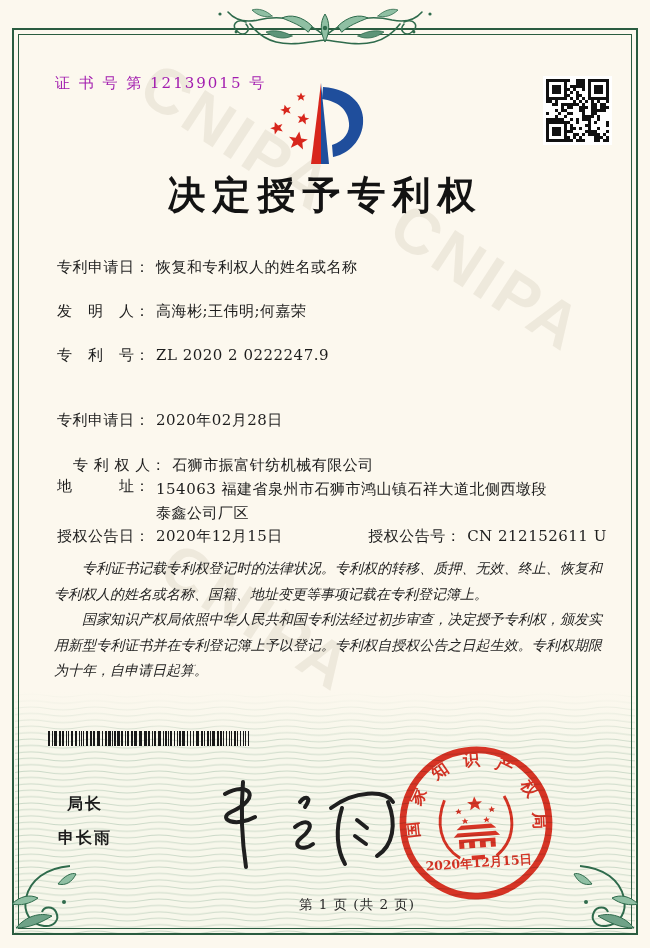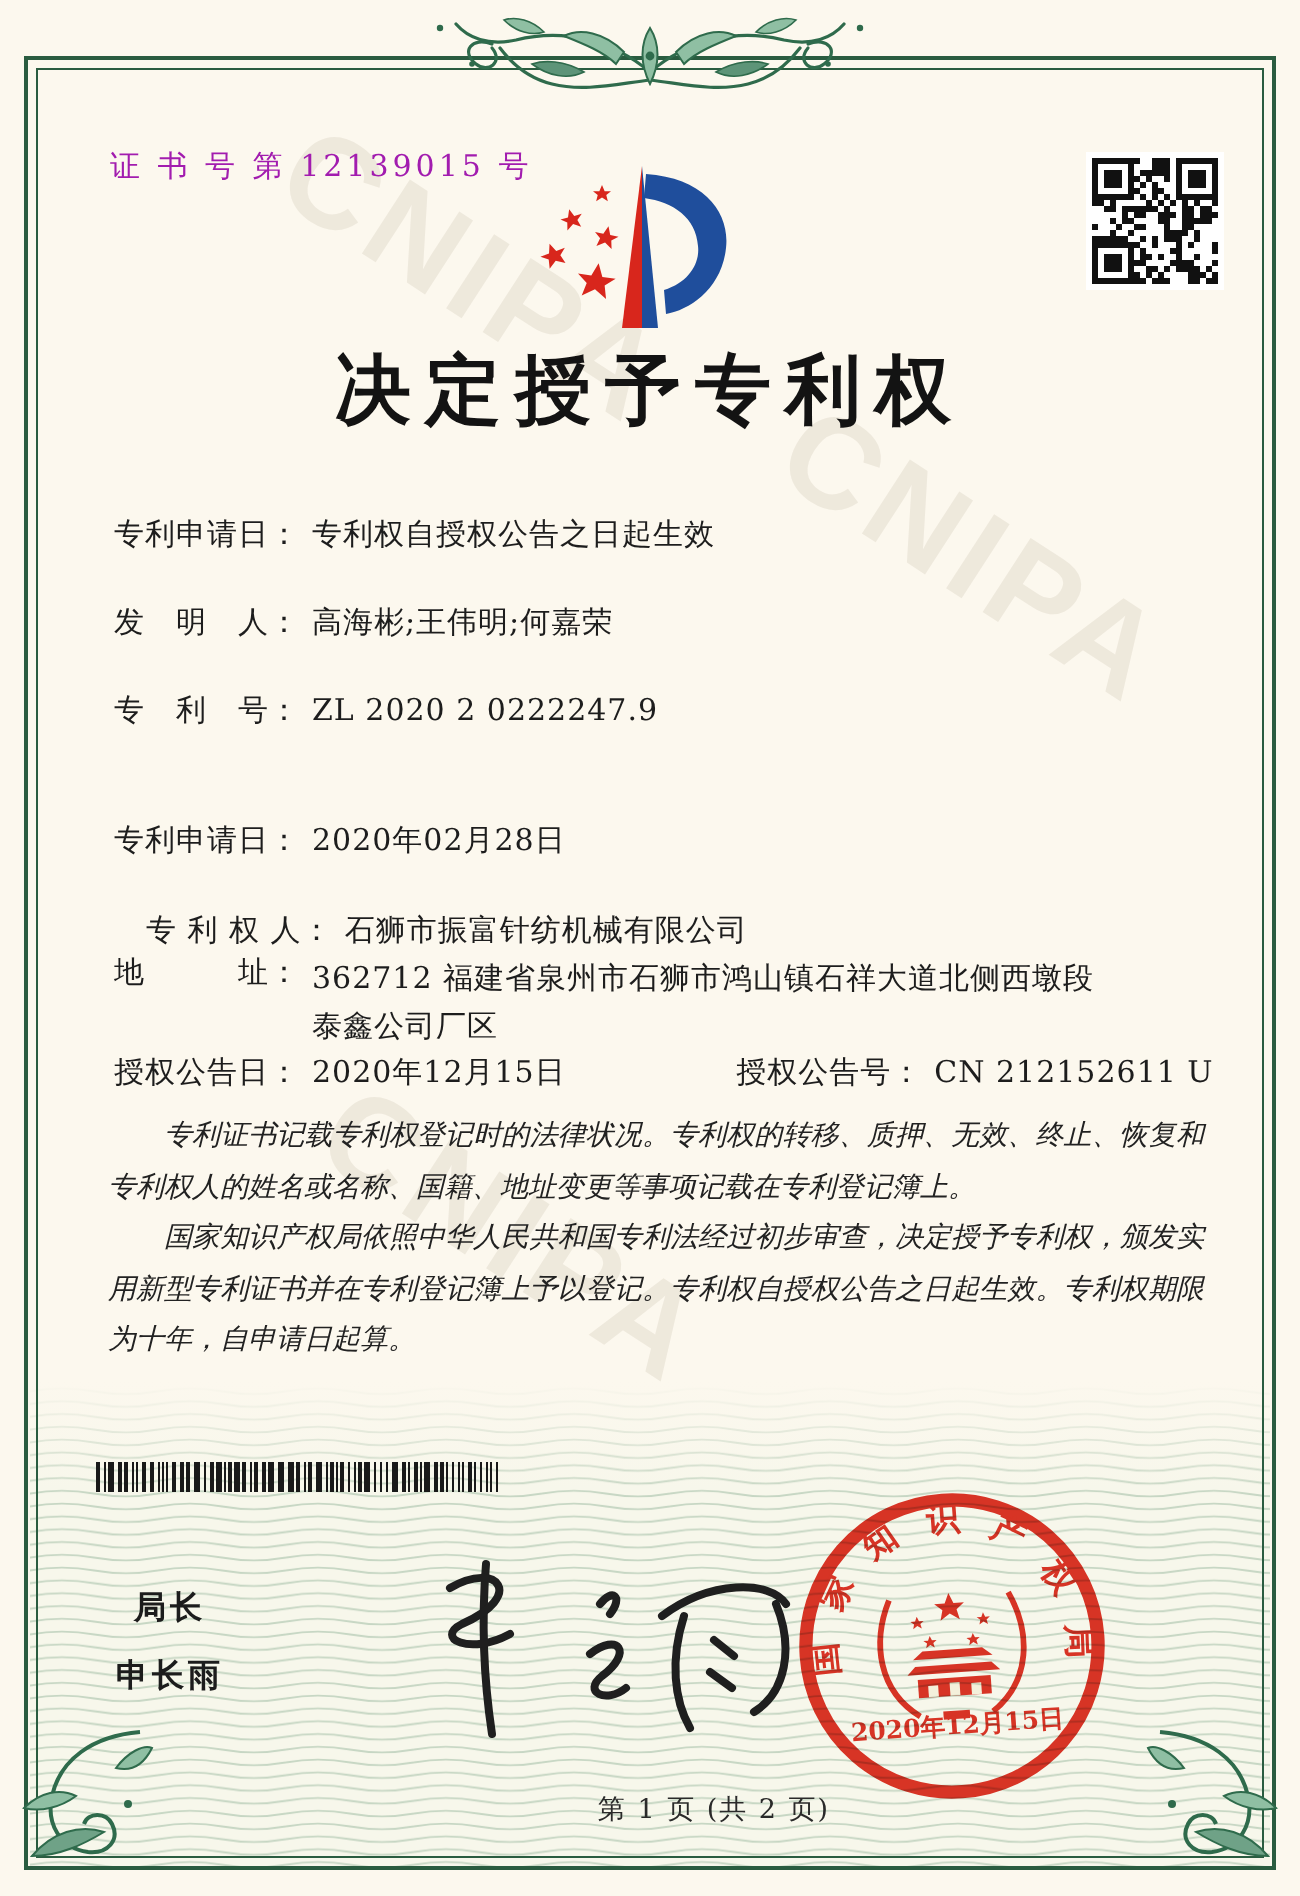--- a/index.html
+++ b/index.html
@@ -379,36 +379,36 @@
           <rect x="51" y="63" width="3" height="3"></rect>
           <rect x="54" y="63" width="3" height="3"></rect>
           <rect x="60" y="63" width="3" height="3"></rect>
           <rect x="63" y="63" width="3" height="3"></rect>
         </g>
       </svg></div>
 
   <div class="title">决定授予专利权</div>
 
   <div class="row" style="top:258px;">
-    <span class="lbl">专利申请日：</span><span class="val">专利权自授权公告之日起生效</span>
+    <span class="lbl">专利申请日：</span><span class="val">恢复和专利权人的姓名或名称</span>
   </div>
   <div class="row" style="top:302px;">
     <span class="lbl">发　明　人：</span><span class="val">高海彬;王伟明;何嘉荣</span>
   </div>
   <div class="row" style="top:346px;">
     <span class="lbl">专　利　号：</span><span class="val">ZL 2020 2 0222247.9</span>
   </div>
   <div class="row" style="top:390px;margin-top:21px;">
     <span class="lbl">专利申请日：</span><span class="val">2020年02月28日</span>
   </div>
   <div class="row" style="top:456px;margin-left:16px;">
     <span class="lbl">专 利 权 人：</span><span class="val">石狮市振富针纺机械有限公司</span>
   </div>
   <div class="row addr" style="top:477px;">
-    <span class="lbl">地　　　址：</span><span class="val"><span>362712 福建省泉州市石狮市鸿山镇石祥大道北侧西墩段</span><br><span>泰鑫公司厂区</span></span>
+    <span class="lbl">地　　　址：</span><span class="val"><span>154063 福建省泉州市石狮市鸿山镇石祥大道北侧西墩段</span><br><span>泰鑫公司厂区</span></span>
   </div>
   <div class="row" style="top:527px;">
     <span class="lbl">授权公告日：</span><span class="val">2020年12月15日</span>
     <span class="lbl grant2">授权公告号：</span><span class="val">CN 212152611 U</span>
   </div>
 
   <div class="body-text">
     <p>专利证书记载专利权登记时的法律状况。专利权的转移、质押、无效、终止、恢复和专利权人的姓名或名称、国籍、地址变更等事项记载在专利登记簿上。</p>
     <p>国家知识产权局依照中华人民共和国专利法经过初步审查，决定授予专利权，颁发实用新型专利证书并在专利登记簿上予以登记。专利权自授权公告之日起生效。专利权期限为十年，自申请日起算。</p>
   </div>

